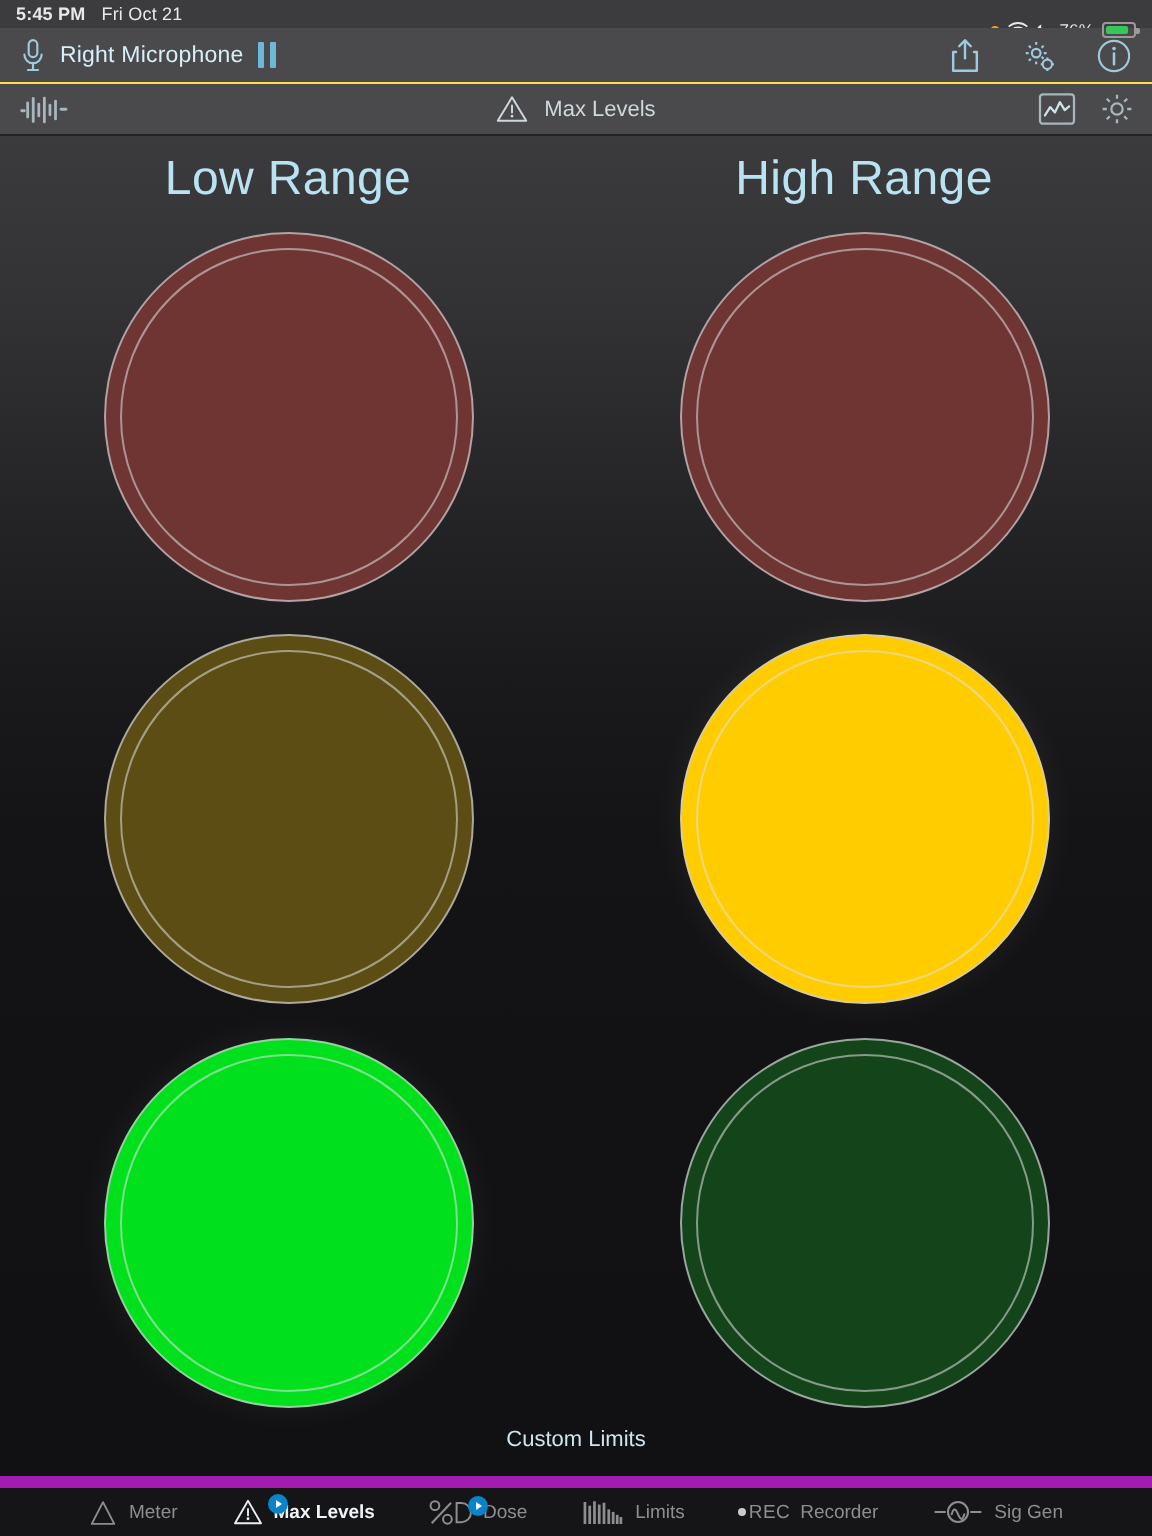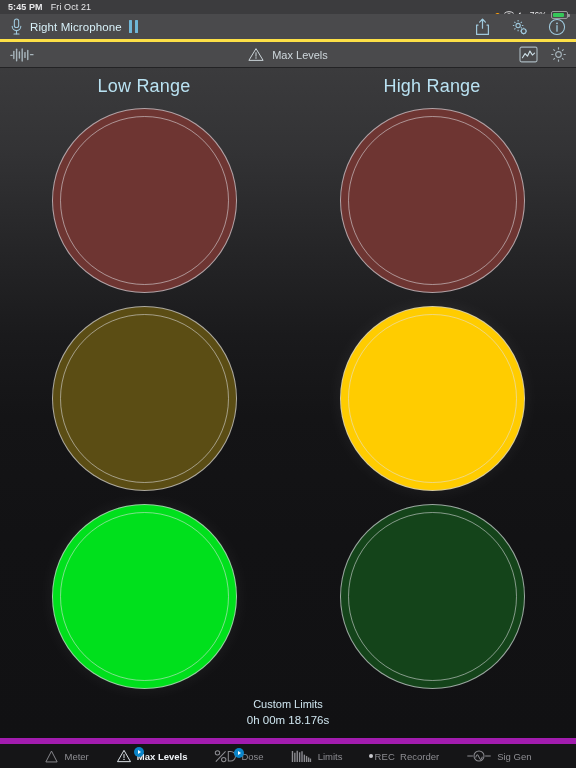--- a/index.html
+++ b/index.html
@@ -51,21 +51,21 @@
     position:absolute; left:1px; top:1px; bottom:1px;
     width:76%; background:#35c759; border-radius:1px; display:block;
   }
 
   
   .navbar{
     height:28px; flex:0 0 28px;
     background:#4a4a4c;
     display:flex; align-items:center;
     padding:0 10px;
-    border-bottom:3px solid #fde047;
+    border-bottom:1px solid #fde047;
   }
   .nav-left{ display:flex; align-items:center; gap:7px; }
   .nav-title{
     color:#d7f0f8; font-size:11.5px; letter-spacing:.1px;
   }
   .nav-right{ margin-left:auto; display:flex; align-items:center; gap:20px; }
   .icon{ display:inline-flex; align-items:center; justify-content:center; }
   .pause-btn{ display:flex; gap:2.5px; align-items:center; }
   .pause-btn span{
     width:3.5px; height:13px; background:#6fb7d8; display:block; border-radius:.5px;
@@ -104,21 +104,21 @@
     display:flex; flex-direction:column;
     overflow:hidden;
   }
   .range-headers{
     display:flex;
     margin-top:8px;
     flex:0 0 auto;
   }
   .range-col{ flex:1; text-align:center; }
   .range-title{
-    color:#b9e2f2; font-size:18px; font-weight:400; letter-spacing:.2px;
+    color:#b9e2f2; font-size:24px; font-weight:400; letter-spacing:.2px;
   }
 
   .lamp-grid{
     flex:1 1 auto;
     display:grid;
     grid-template-columns:1fr 1fr;
     grid-template-rows:1fr 1fr 1fr;
     align-items:center;
     justify-items:center;
     padding:4px 0 0;
@@ -329,21 +329,20 @@
       <div class="lamp-cell">
         <div class="lamp on" style="background: rgb(0, 224, 28);"></div>
       </div>
       <div class="lamp-cell">
         <div class="lamp" style="background: rgb(20, 68, 26);"></div>
       </div>
     </div>
 
     <div class="footer-info">
       <div class="footer-line1">Custom Limits</div>
-      <div class="footer-line2">0h 00m 18.176s</div>
     </div>
   </div>
 
   <div class="tabbar">
 
     <div class="tab">
       <span class="tab-ico">
         <svg width="15" height="15" viewBox="0 0 16 16">
             <path d="M8 2.2L14 13.8H2L8 2.2z" stroke="#8d8d92" stroke-width="1" fill="none" stroke-linejoin="round"></path>
           </svg>

